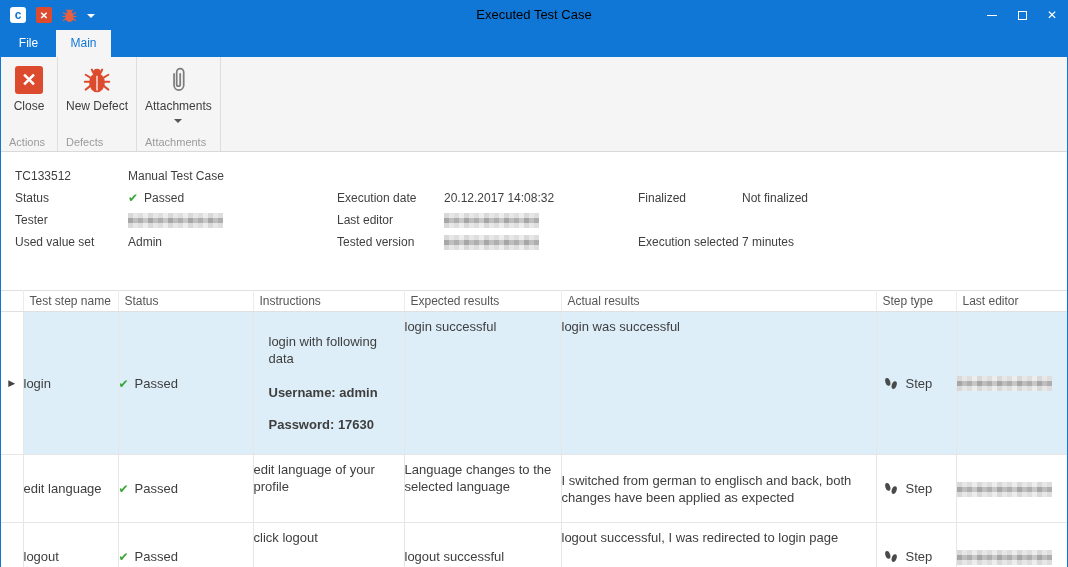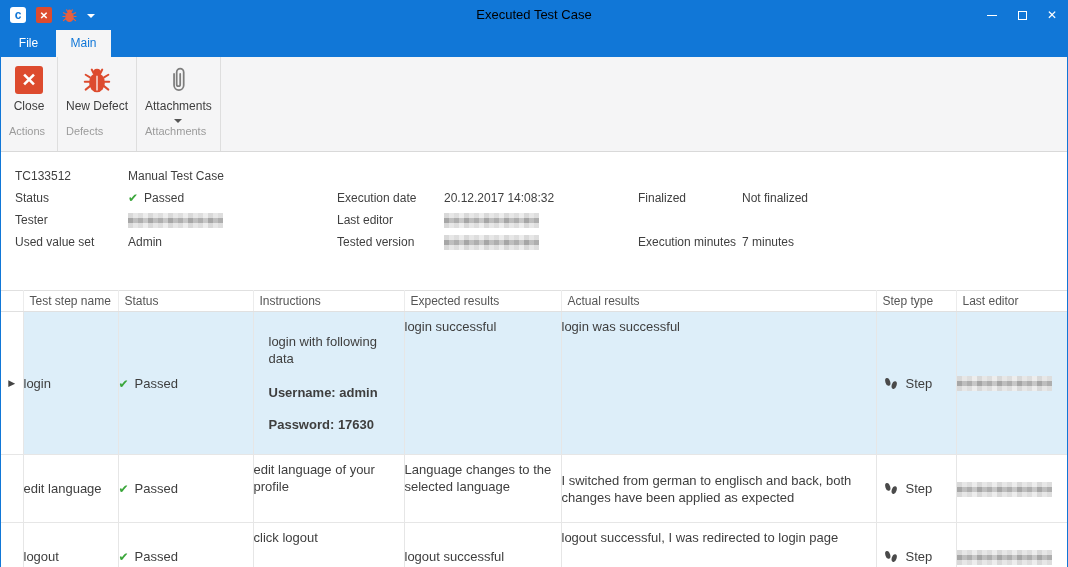--- a/index.html
+++ b/index.html
@@ -46,21 +46,21 @@
     color:#fff; font-size:12px; cursor:default;
   }
   .tab.active{ background:#f5f5f6; color:#1177d7; }
 
   
   .ribbon{
     height:95px; background:#f5f5f6; border-bottom:1px solid #d9d9d9;
     display:flex; align-items:stretch; flex:0 0 auto;
   }
   .rgroup{ position:relative; display:flex; align-items:flex-start; padding:5px 4px 18px 4px; border-right:1px solid #dedede; }
-  .glabel{ position:absolute; left:8px; bottom:14px; font-size:11px; color:#9b9b9b; }
+  .glabel{ position:absolute; left:8px; bottom:3px; font-size:11px; color:#9b9b9b; }
   .rbtn{
     display:flex; flex-direction:column; align-items:center; gap:5px;
     padding:4px 4px 0 4px; min-width:48px; font-size:12px; color:#3e3e3e;
     text-align:center; line-height:14px; cursor:default;
   }
   .icon-close-red{
     width:28px; height:28px; background:#dd4b2e; border-radius:3px; color:#fff;
     display:flex; align-items:center; justify-content:center; font-size:18px; font-weight:bold;
   }
   .dd-tri{ width:0;height:0;border-left:4px solid transparent;border-right:4px solid transparent;border-top:4px solid #555; margin-top:1px; }
@@ -242,21 +242,21 @@
     <div class="dgroup g3">
       <div class="dcell"></div>
       <div class="dcell"></div>
 
       <div class="dcell">Finalized</div>
       <div class="dcell">Not finalized</div>
 
       <div class="dcell"></div>
       <div class="dcell"></div>
 
-      <div class="dcell">Execution minutes</div>
+      <div class="dcell">Execution selected</div>
       <div class="dcell">7 minutes</div>
     </div>
   </section>
 
   <section class="gridwrap">
     <table class="steps">
       <colgroup>
         <col style="width:22px">
           <col style="width:95px">
           <col style="width:135px">

